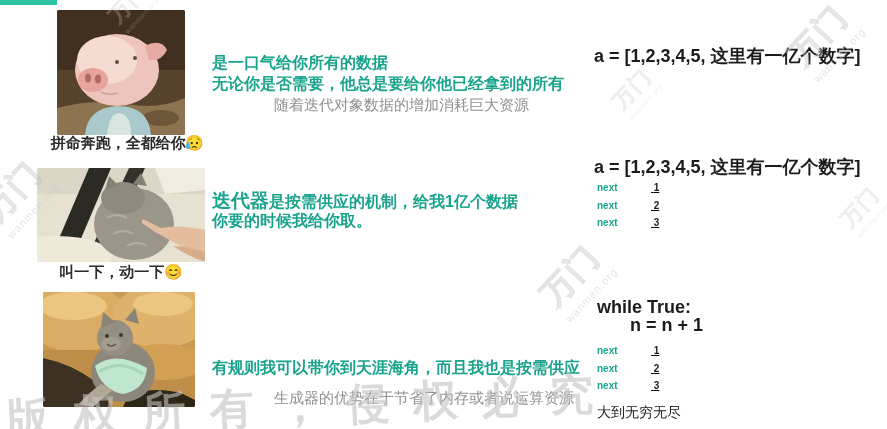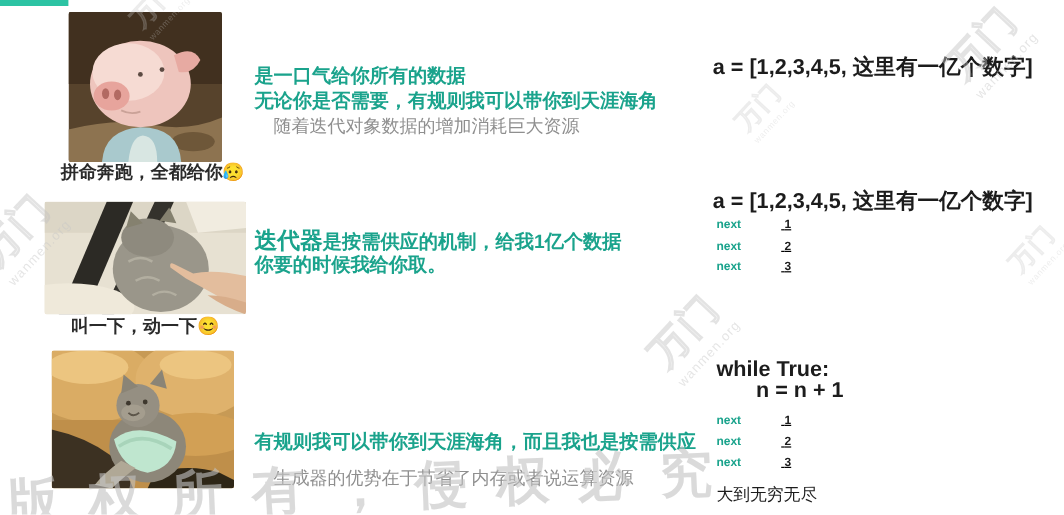--- a/index.html
+++ b/index.html
@@ -12,21 +12,21 @@
   .accent-bar { left:0; top:0; width:57px; height:5px; background:#2cc3a3; }
 
   .meme { overflow:hidden; border-radius:2px; z-index:2; }
   .meme svg { display:block; width:100%; height:100%; }
 
   .caption { font-size:15px; font-weight:bold; color:#2a2a2a; text-align:center; z-index:3; }
 
   .teal-title { font-size:20px; font-weight:bold; color:#1aa38c; z-index:3; }
   .teal-line  { font-size:16px; font-weight:bold; color:#1aa38c; z-index:3; }
   .teal-lead  { font-size:19px; font-weight:bold; color:#1aa38c; }
-  .note { font-size:15px; color:#8f8f8f; z-index:3; }
+  .note { font-size:15px; color:#8f8f8f; z-index:3;margin-left:46px; }
 
   .code { font-size:18px; font-weight:bold; color:#1c1c1c; z-index:3; }
   .code-plain { font-size:14px; color:#1c1c1c; z-index:3; }
   .next-block { z-index:3; line-height:17.5px; font-size:10px;text-decoration:underline; }
   .next-label { color:#1aa38c; font-weight:bold; display:inline-block; width:54px; }
   .next-value { color:#1c1c1c; font-weight:bold; }
 
   
   .wm {
     position:absolute; z-index:5; pointer-events:none; text-align:center;
@@ -77,21 +77,21 @@
       <ellipse cx="31" cy="68" rx="3" ry="4.5" fill="#b26a62"></ellipse>
       <ellipse cx="41" cy="69" rx="3" ry="4.5" fill="#b26a62"></ellipse>
       <circle cx="60" cy="52" r="2" fill="#5c4a42"></circle>
       <circle cx="78" cy="48" r="2" fill="#5c4a42"></circle>
       <path d="M44,82 Q52,86 60,83" stroke="#caa298" stroke-width="1.5" fill="none"></path>
     </svg>
   </div>
   <div class="abs caption" style="left:35px; top:134px; width:185px;">拼命奔跑，全都给你😥</div>
 
   <div class="abs teal-line" style="left:212px; top:53px;">是一口气给你所有的数据</div>
-  <div class="abs teal-line" style="left:212px; top:74px;">无论你是否需要，有规则我可以带你到天涯海角</div>
+  <div class="abs teal-line" style="left:212px; top:74px;">无论你是否需要，他总是要给你他已经拿到的所有</div>
   <div class="abs note" style="left:228px; top:96px;">随着迭代对象数据的增加消耗巨大资源</div>
 
   <div class="abs code" style="left:594px; top:44px;">a = [1,2,3,4,5, 这里有一亿个数字]</div>
 
   <div class="abs meme" style="left:37px; top:168px; width:168px; height:94px;">
     <svg viewBox="0 0 168 94">
       <rect width="168" height="94" fill="#e7e1d2"></rect>
       <rect width="168" height="26" fill="#dcd6c6"></rect>
       <path d="M118,0 L168,0 L168,22 L128,26 Z" fill="#f1ece0"></path>
       <path d="M52,0 L74,0 L34,94 L12,94 Z" fill="#2c2a25"></path>

